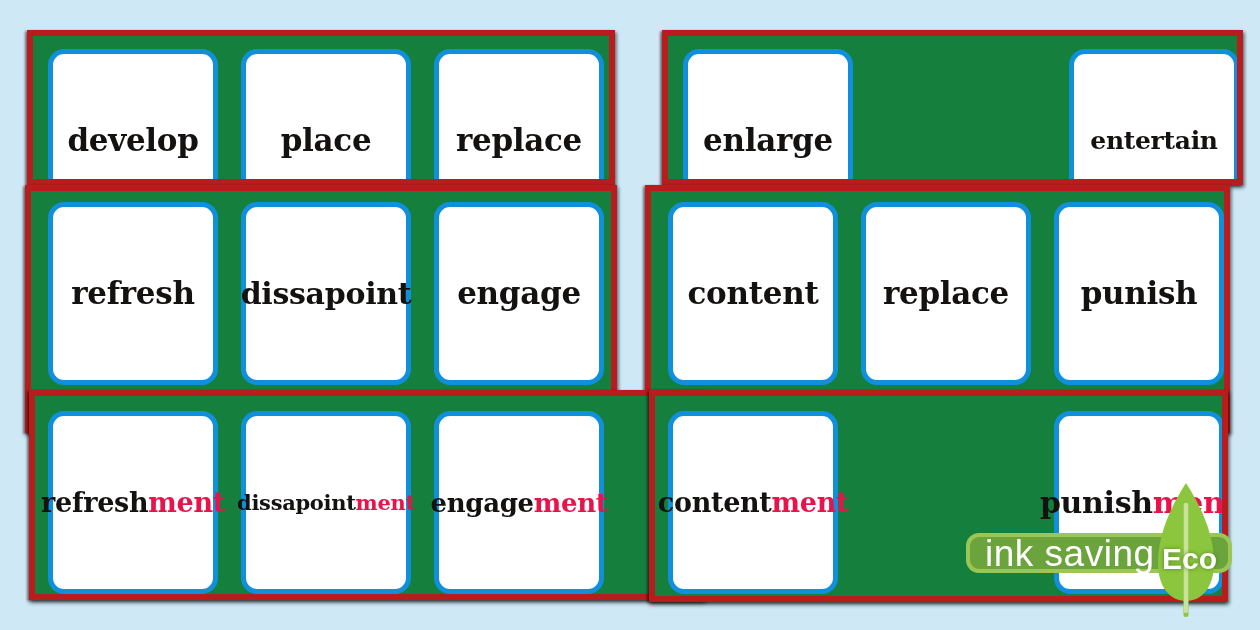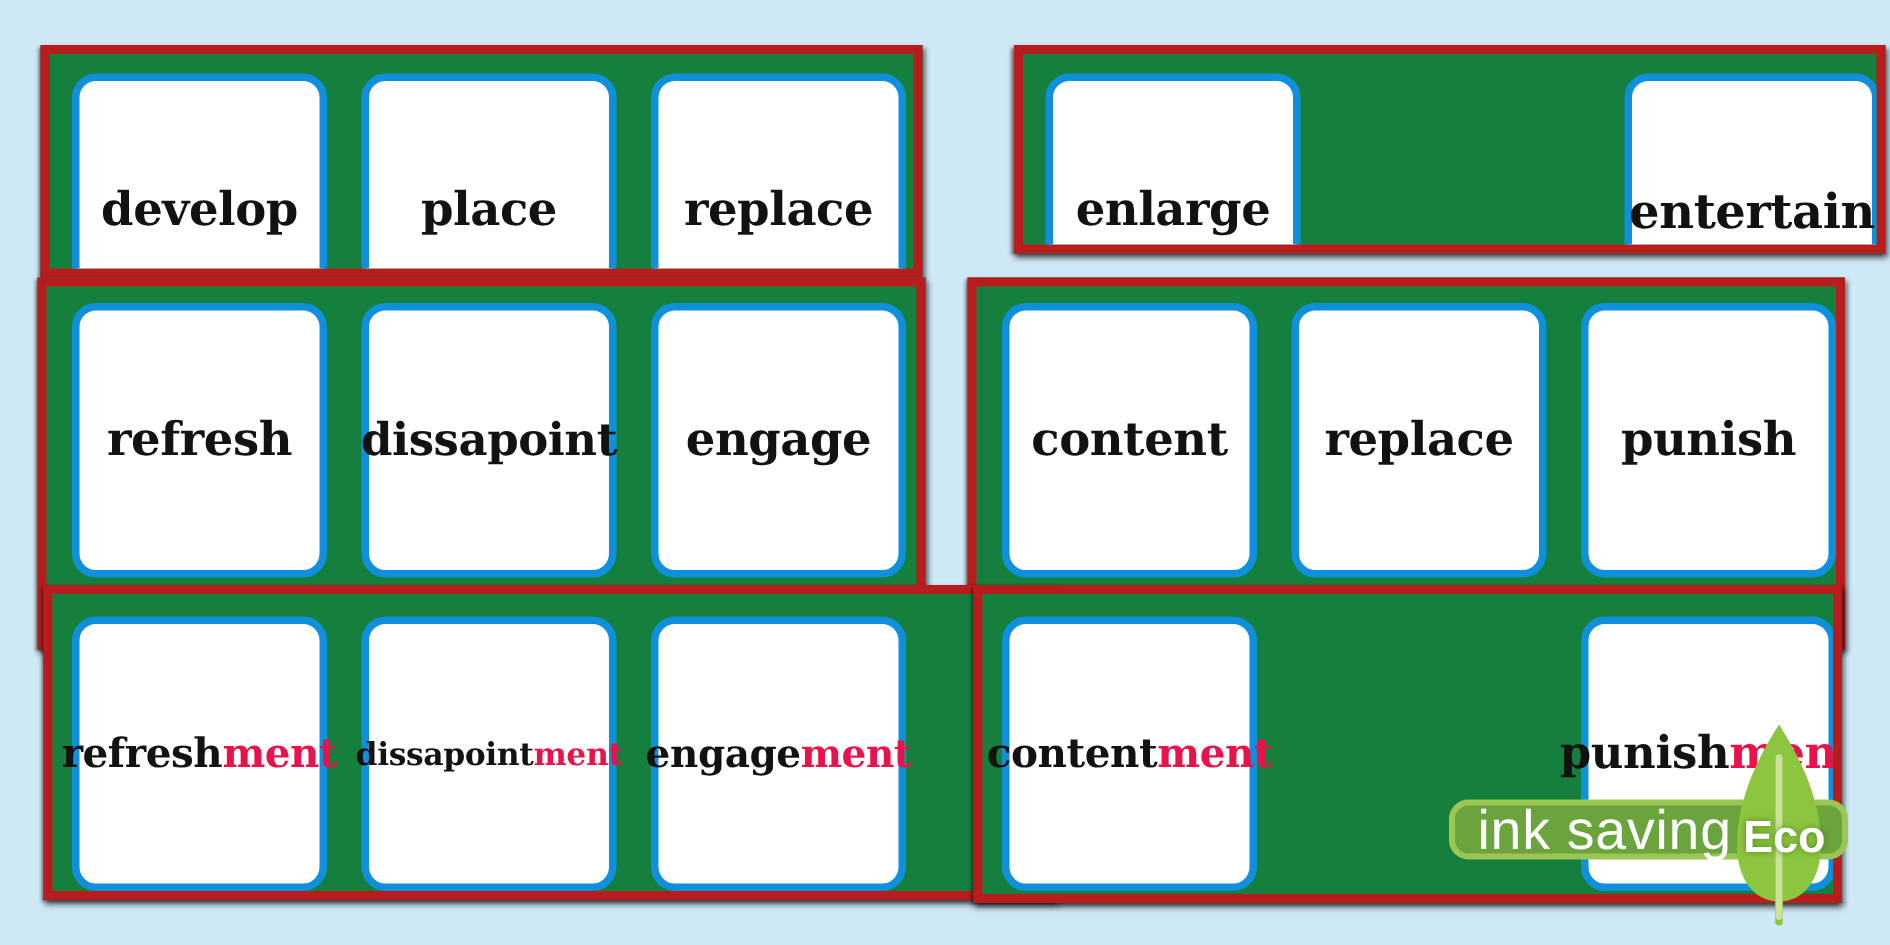--- a/index.html
+++ b/index.html
@@ -12,21 +12,21 @@
 
   
   .strip{
     position:absolute;background:#15803d;overflow:hidden;
     border:6px solid #b91c1c;box-sizing:border-box;
     box-shadow:-2px 1px 2px rgba(0,0,0,0.38), 2px 2px 3px rgba(0,0,0,0.35), 0 3px 4px rgba(0,0,0,0.42);
   }
   .col-left  .s1{left:27px;  top:30px;  width:588px; height:155px; z-index:3;}
   .col-left  .s2{left:25px;  top:185px; width:592px; height:248px; z-index:4;}
   .col-left  .s3{left:29px;  top:390px; width:676px; height:210px; z-index:5;}
-  .col-right .s1{left:676px; top:30px;  width:581px; height:139px; z-index:3;text-decoration:underline;}
+  .col-right .s1{left:662px; top:30px;  width:581px; height:155px; z-index:3;text-decoration:underline;}
   .col-right .s2{left:645px; top:185px; width:585px; height:248px; z-index:4;}
   .col-right .s3{left:649px; top:390px; width:579px; height:212px; z-index:5;}
 
   
   .card{
     position:absolute;width:170px;height:183px;box-sizing:border-box;
     background:#ffffff;border:5px solid var(--card-border,#1090dc);
     border-radius:16px;
     display:flex;align-items:center;justify-content:center;
     padding:0 5px;
@@ -106,21 +106,21 @@
         </div>
     </div>
   </div>
 
   <div class="col-right">
     <div class="strip s1">
       <div class="card c1">
           <span class="word" style="font-size: 31px;">enlarge</span>
         </div>
       <div class="card c3">
-          <span class="word" style="font-size: 32px;">entertain</span>
+          <span class="word" style="font-size: 25px;">entertain</span>
         </div>
     </div>
     <div class="strip s2">
       <div class="card c1">
           <span class="word" style="font-size: 31px;">content</span>
         </div>
       <div class="card c2">
           <span class="word" style="font-size: 31px;">replace</span>
         </div>
       <div class="card c3">

